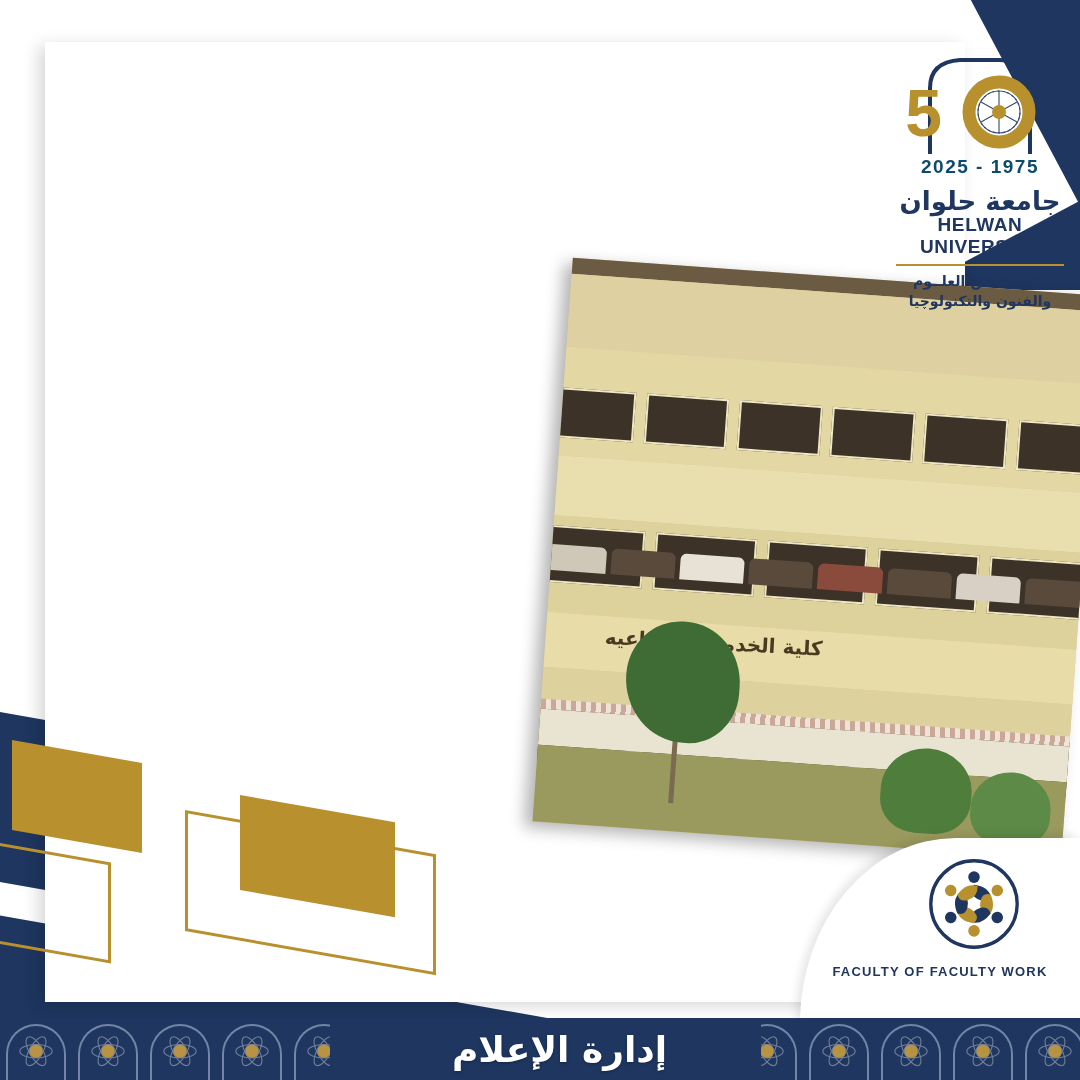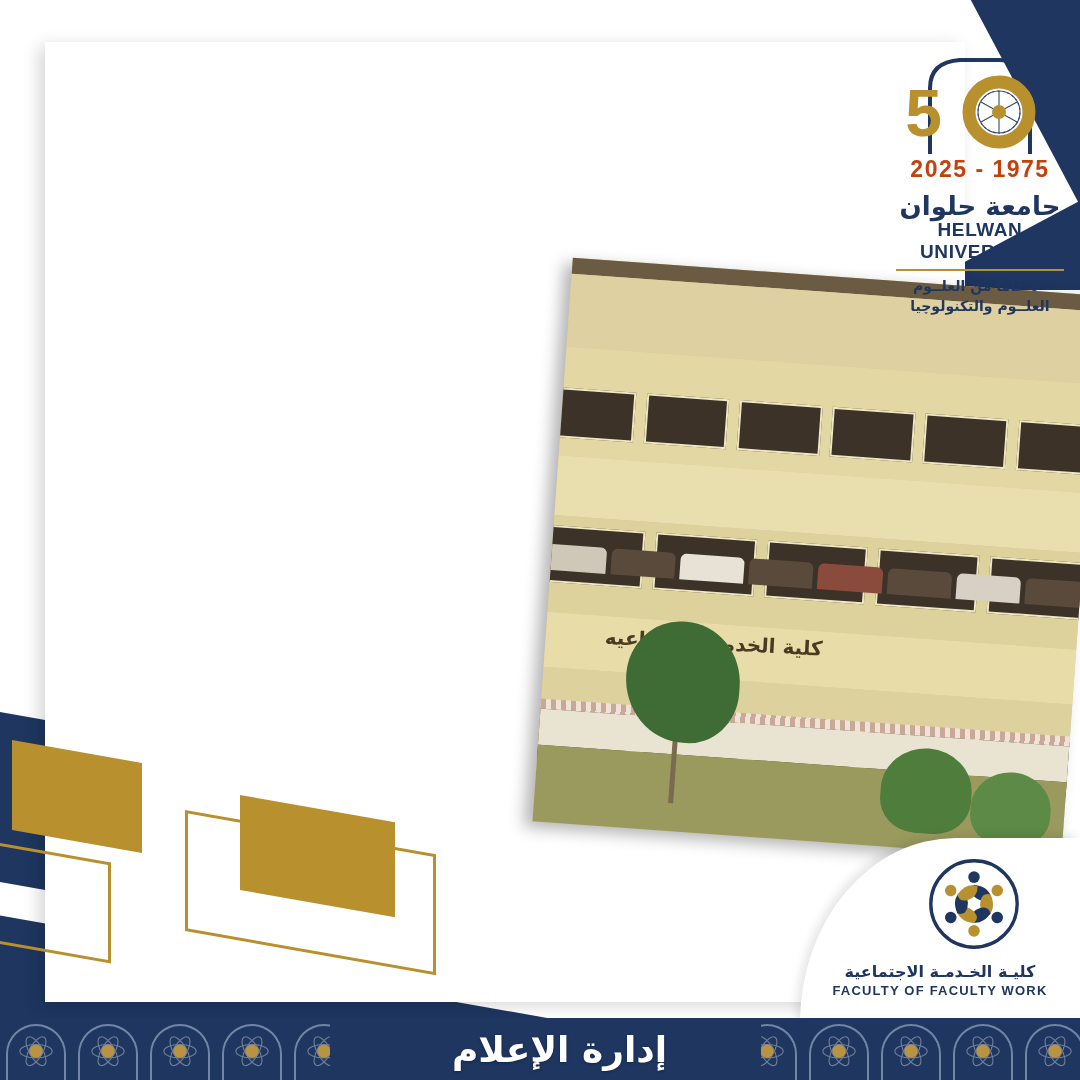--- a/index.html
+++ b/index.html
@@ -133,21 +133,21 @@
     direction:rtl;color:#1e3660;
   }
   .fac-ar{font-size:16px;font-weight:bold;letter-spacing:1.6px;}
   .fac-en{font-size:13px;font-weight:bold;letter-spacing:1.2px;margin-top:2px;
           font-family:"Liberation Sans",sans-serif;direction:ltr;}
 
   
   .helwan{position:absolute;left:886px;top:50px;width:188px;height:240px;
           text-align:center;color:#1e3660;}
   .hl-50{position:relative;height:112px;}
-  .hl-years{font-size:23px;font-weight:bold;color:#c2410c;letter-spacing:1.5px;
+  .hl-years{font-size:19px;font-weight:bold;color:#0c4a6e;letter-spacing:1.5px;
             font-family:"Liberation Sans",sans-serif;margin-top:-6px;}
   .hl-ar{font-size:26px;font-weight:bold;color:#1e3660;letter-spacing:2px;margin-top:8px;}
   .hl-en{font-size:19px;font-weight:bold;color:#1e3660;letter-spacing:.6px;
          font-family:"Liberation Sans",sans-serif;margin-top:-2px;}
   .hl-rule{height:2px;background:#b8912e;margin:6px 10px 5px 10px;}
   .hl-sub{font-size:14px;font-weight:bold;color:#1e3660;line-height:1.45;direction:rtl;letter-spacing:.5px;}
 
   
   .footer{
     position:absolute;left:0;bottom:0;width:1063px;height:62px;background:#1e3660;
@@ -271,21 +271,21 @@
           <path d="M95 52 L131 72 M95 72 L131 52 M113 41 L113 83"></path>
         </g>
         <circle cx="113" cy="62" r="7" fill="#b8912e"></circle>
       </svg>
     </div>
     <div class="hl-years">1975 - 2025</div>
     <div class="hl-ar">جامعة حلوان</div>
     <div class="hl-en">HELWAN UNIVERSITY</div>
     <div class="hl-rule"></div>
     <div class="hl-sub">٥٠ عاماً من العلــوم</div>
-    <div class="hl-sub">العلــوم والتكنولوچيا</div>
+    <div class="hl-sub">والفنون والتكنولوچيا</div>
   </div>
 
   <div class="br-white"></div>
   <div class="fac-logo">
     <svg width="96" height="96" viewBox="0 0 100 100" aria-hidden="true">
       <circle cx="50" cy="50" r="45" fill="none" stroke="#1e3660" stroke-width="3.5"></circle>
       <g>
         <g fill="#1e3660">
           <circle cx="50" cy="22" r="6"></circle>
           <path d="M50 30 q16 2 18 14 q-10 6 -18 -2 q-6 -6 0 -12 z"></path>
@@ -307,21 +307,20 @@
           <path d="M50 30 q16 2 18 14 q-10 6 -18 -2 q-6 -6 0 -12 z"></path>
         </g>
         <g fill="#b8912e" transform="rotate(300 50 50)">
           <circle cx="50" cy="22" r="6"></circle>
           <path d="M50 30 q16 2 18 14 q-10 6 -18 -2 q-6 -6 0 -12 z"></path>
         </g>
       </g>
     </svg>
   </div>
   <div class="fac-label">
-    <div class="fac-ar">كليـة الخـدمـة الاجتماعية</div>
     <div class="fac-en">FACULTY OF FACULTY WORK</div>
   </div>
 
   <div class="footer">
     <div class="pattern left">
       <div class="arch">
           <div class="atom">
         <svg width="38" height="38" viewBox="0 0 40 40">
               <g fill="none" stroke="#7d8ba3" stroke-width="1.2">
         <ellipse cx="20" cy="20" rx="17" ry="7"></ellipse>

